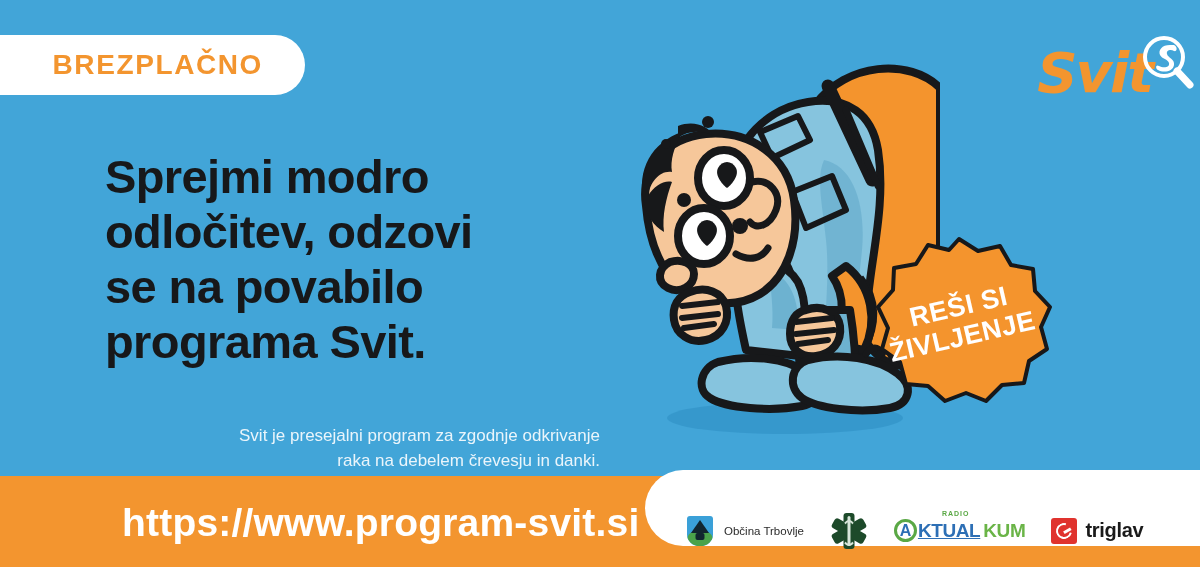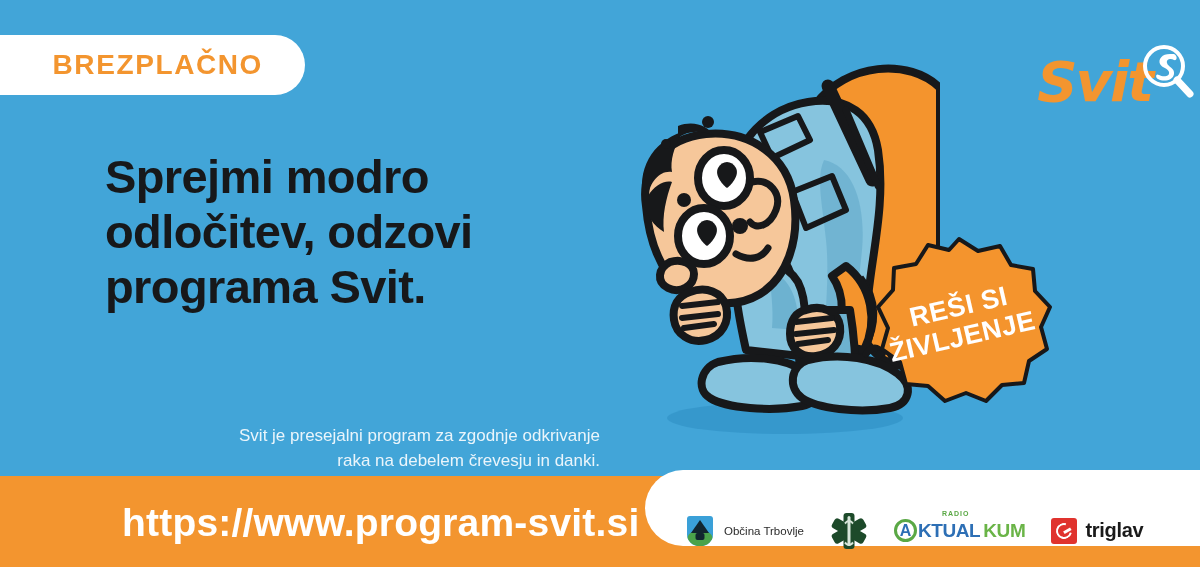--- a/index.html
+++ b/index.html
@@ -105,41 +105,41 @@
     width:23px;height:23px;border:3px solid #5aa845;border-radius:50%;
     display:flex;align-items:center;justify-content:center;
     color:#2d6fb5;font-size:16px;font-weight:bold;box-sizing:border-box;
     margin-right:1px;
   }
   .aktual-wrap{position:relative;display:flex;align-items:baseline;}
   .aktual-radio{
     position:absolute;left:24px;top:-10px;color:#5aa845;
     font-size:7px;font-weight:bold;letter-spacing:1px;
   }
-  .aktual-main{color:#2d6fb5;font-size:19px;font-weight:bold;letter-spacing:-0.4px;}
+  .aktual-main{color:#2d6fb5;font-size:19px;font-weight:bold;letter-spacing:-0.4px;text-decoration:underline;}
   .aktual-kum{color:#6ab447;font-size:19px;font-weight:bold;letter-spacing:-0.4px;margin-left:3px;}
 
   
   .triglav-mark{
     width:26px;height:26px;background:#e0332e;border-radius:3px;
     display:flex;align-items:center;justify-content:center;margin-right:8px;
   }
   .triglav-g{
     width:16px;height:16px;border:2.5px solid #ffffff;border-radius:50%;
     border-right-color:transparent;box-sizing:border-box;position:relative;
     transform:rotate(-30deg);
   }
   .triglav-g::after{
     content:"";position:absolute;right:-1px;top:6px;width:8px;height:2.5px;
     background:#ffffff;
   }
   .triglav-name{color:#1a1a1a;font-size:20px;font-weight:bold;letter-spacing:-0.3px;}
 
   
-  .svit-logo{position:absolute;right:48px;top:54px;display:flex;align-items:flex-end;}
+  .svit-logo{position:absolute;right:48px;top:45px;display:flex;align-items:flex-end;}
   .svit-word{
     color:#f3952f;font-size:56px;font-weight:bold;font-style:italic;
     letter-spacing:-2px;line-height:1;font-family:"DejaVu Sans", sans-serif;
   }
   .svit-glass{position:absolute;right:-44px;top:-10px;width:56px;height:56px;}
 
   
   .badge{
     position:absolute;left:866px;top:236px;width:186px;height:172px;
   }
@@ -244,20 +244,21 @@
     </div>
   </div>
 
   <div class="pill">
     <span class="pill-label">BREZPLAČNO</span>
   </div>
 
   <div class="headline">
     <div>Sprejmi modro</div>
     <div>odločitev, odzovi</div>
+    <div>se na povabilo</div>
     <div>programa Svit.</div>
   </div>
 
   <div class="subtitle">
     <div>Svit je presejalni program za zgodnje odkrivanje</div>
     <div>raka na debelem črevesju in danki.</div>
   </div>
 
   <div class="svit-logo">
     <span class="svit-word">Svit</span>

